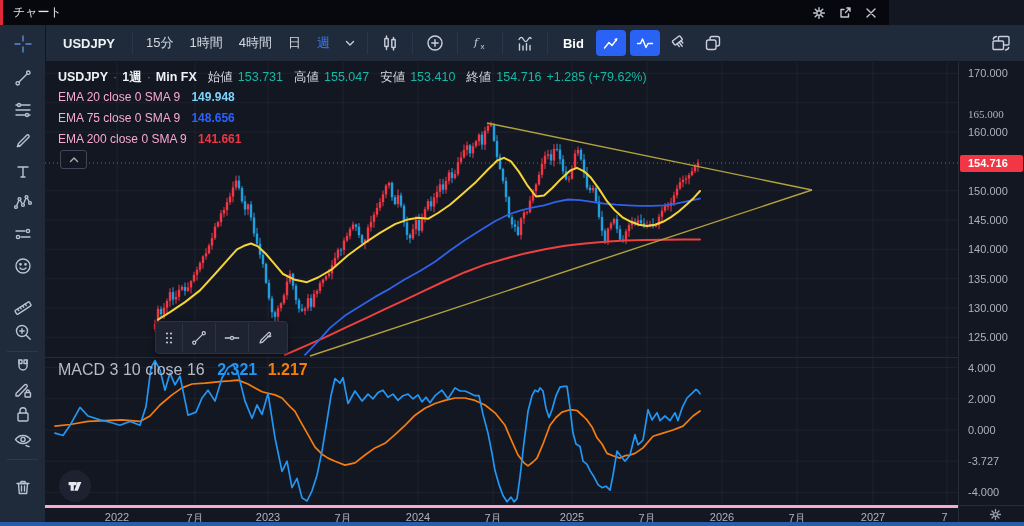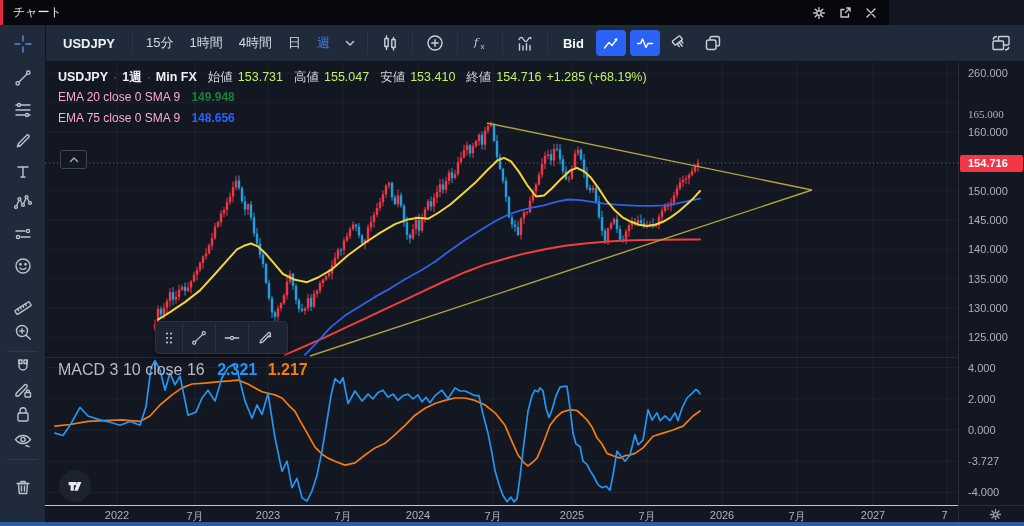--- a/index.html
+++ b/index.html
@@ -32,21 +32,21 @@
            border-right:1px solid #11161f;}
   .sb-btn{position:absolute;left:8px;width:29px;height:28px;display:flex;align-items:center;
           justify-content:center;color:#bac2cf;cursor:pointer;border-radius:4px;}
   .sb-div{position:absolute;left:7px;width:31px;height:1px;background:#2e3949;}
   
   .legend1{position:absolute;left:58px;top:69px;font-size:12.5px;display:flex;gap:5px;
            align-items:baseline;white-space:nowrap;}
   .legend1 .sym{color:#eef1f5;font-weight:bold;}
   .legend1 .dim{color:#787f8c;}
   .legend1 .lbl{color:#d6dae2;margin-left:6px;}
-  .legend1 .val{color:#bef264;}
+  .legend1 .val{color:#14b8a6;}
   .ema-row{position:absolute;left:58px;font-size:12px;white-space:nowrap;}
   .ema-row .lbl{color:#f9a8d4;}
   .ema-row .val{margin-left:8px;font-weight:bold;}
   .collapse-btn{position:absolute;left:60px;top:150px;width:25px;height:17px;border:1px solid #3e4659;
                 border-radius:3px;background:rgba(19,23,34,.85);display:flex;align-items:center;
                 justify-content:center;color:#aab1bd;cursor:pointer;}
   .macd-row{position:absolute;left:58px;top:361px;font-size:16px;white-space:nowrap;}
   .macd-row .lbl{color:#b6bcc8;}
   .macd-row .v1{margin-left:8px;font-weight:bold;}
   .macd-row .v2{margin-left:6px;font-weight:bold;}
@@ -60,21 +60,21 @@
   
   .tv-logo{position:absolute;left:59px;top:470px;width:32px;height:32px;border-radius:50%;
            background:#1c2230;display:flex;align-items:center;justify-content:center;cursor:pointer;}
   
   .price-axis{position:absolute;left:958px;top:62px;width:66px;height:443px;background:#131722;
               border-left:1px solid #262b38;cursor:ns-resize;}
   .pr-tick{position:absolute;left:9px;font-size:11px;color:#adb2bd;}
   .pr-badge{position:absolute;left:1px;width:55px;background:#f23645;color:#fff;font-size:11px;
             font-weight:bold;padding:2px 0 3px 8px;border-radius:2px;}
   .time-axis{position:absolute;left:45px;top:505px;width:913px;height:17px;background:#131722;
-             border-top:1px solid #f9a8d4;cursor:ew-resize;}
+             border-top:3px solid #f9a8d4;cursor:ew-resize;}
   .time-label{position:absolute;top:3px;transform:translateX(-50%);font-size:11px;color:#adb2bd;}
   .axis-corner{position:absolute;left:958px;top:505px;width:66px;height:17px;background:#131722;
                border-top:1px solid #262b38;border-left:1px solid #262b38;display:flex;
                align-items:center;color:#9aa0ac;}
   .axis-corner .icon{margin-left:30px;cursor:pointer;}
   
   .bottom-strip{position:absolute;left:0;top:522px;width:1024px;height:4px;background:#2a5caa;}
 </style>
 </head>
 <body>
@@ -711,30 +711,34 @@
     <span class="dim">·</span>
     <span class="sym">Min FX</span>
     <span class="lbl">始値</span>
     <span class="val">153.731</span>
     <span class="lbl">高値</span>
     <span class="val">155.047</span>
     <span class="lbl">安値</span>
     <span class="val">153.410</span>
     <span class="lbl">終値</span>
     <span class="val">154.716</span>
-    <span class="val">+1.285 (+68.19%)</span>
+    <span class="val">+1.285 (+79.62%)</span>
   </div>
 
   <div class="ema-row" style="top:90px">
     <span class="lbl">EMA 20 close 0 SMA 9</span>
-    <span class="val" style="color: #15803d;">149.948</span>
+    <span class="val" style="color: #7dd3fc;">149.948</span>
   </div>
   <div class="ema-row" style="top:111px">
     <span class="lbl">EMA 75 close 0 SMA 9</span>
     <span class="val" style="color: rgb(41, 98, 255);">148.656</span>
+  </div>
+  <div class="ema-row" style="top:132px">
+    <span class="lbl">EMA 200 close 0 SMA 9</span>
+    <span class="val" style="color: rgb(242, 54, 69);">141.661</span>
   </div>
 
   <div class="collapse-btn icon">
     <svg width="10" height="8" viewBox="0 0 10 8">
         <path d="M1.5 5.5L5 2l3.5 3.5"></path>
       </svg>
   </div>
 
   <div class="macd-row">
     <span class="lbl">MACD 3 10 close 16</span>
@@ -779,21 +783,21 @@
   <div class="tv-logo">
     <svg width="16" height="16" viewBox="0 0 20 20">
         <g fill="#e6e9ef" stroke="none">
           <path d="M2 5h10v4H8.5v7h-4V9H2z"></path>
           <path d="M13 5h5l-4.5 11h-4.4z"></path>
         </g>
       </svg>
   </div>
 
   <div class="price-axis" id="price-axis">
-      <span class="pr-tick" style="top: 5.33336px;">260.000</span>
+      <span class="pr-tick" style="top: 5.33336px;">170.000</span>
       <span class="pr-tick" style="top: 46px; font-family: Liberation Serif, serif;">165.000</span>
       <span class="pr-tick" style="top: 64.0004px;">160.000</span>
       <span class="pr-tick" style="top: 122.667px;">150.000</span>
       <span class="pr-tick" style="top: 152.001px;">145.000</span>
       <span class="pr-tick" style="top: 181.334px;">140.000</span>
       <span class="pr-tick" style="top: 210.668px;">135.000</span>
       <span class="pr-tick" style="top: 240.001px;">130.000</span>
       <span class="pr-tick" style="top: 269.335px;">125.000</span>
       <span class="pr-badge" style="top: 93px;">154.716</span>
       <span class="pr-tick" style="top: 299.6px;">4.000</span>

